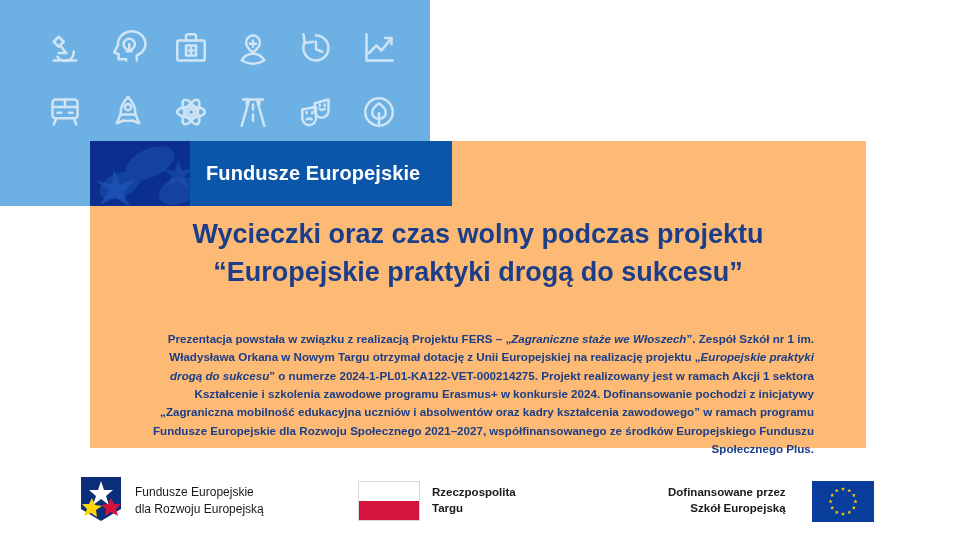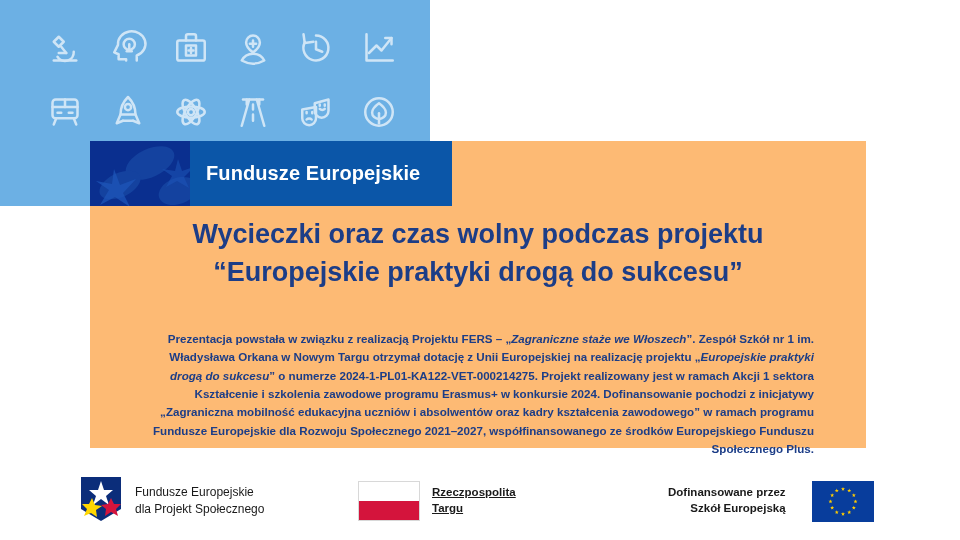--- a/index.html
+++ b/index.html
@@ -138,21 +138,21 @@
 
   .logo-caption {
     color: #1a1a1a;
     font-size: 11.5px;
     font-weight: bold;
     line-height: 1.38;
     white-space: nowrap;
   }
   #logo-fe .logo-caption { font-weight: normal; font-size: 12px; }
   #logo-fe .logo-caption { margin-left: 11px; }
-  #logo-rp .logo-caption { margin-left: 12px; text-decoration: underline; }
+  #logo-rp .logo-caption { margin-left: 12px; }
   #logo-eu .logo-caption { margin-right: 12px; text-align: right; }
 
   .flag-pl {
     width: 62px;
     height: 40px;
     border: 1px solid #d8d8d8;
     box-sizing: border-box;
   }
   .flag-pl .pl-white { height: 50%; background: #ffffff; }
   .flag-pl .pl-red   { height: 50%; background: #d4143c; }
@@ -314,21 +314,21 @@
     <div>
       <svg width="46" height="50" viewBox="0 0 46 50">
         <path d="M3 3 L43 3 L43 35 L23 47 L3 35 Z" fill="#0b2d7a"></path>
         <path d="M23 7 L26 16 L35 16 L28 22 L31 31 L23 25 L15 31 L18 22 L11 16 L20 16 Z" fill="#ffffff"></path>
         <path d="M14 24 L17 31 L24 32 L18 36 L19 43 L13 39 L6 42 L9 35 L4 30 L11 30 Z" fill="#ffd700"></path>
         <path d="M33 24 L36 30 L43 30 L38 35 L40 42 L33 38 L27 42 L28 35 L23 31 L30 30 Z" fill="#d4143c"></path>
       </svg>
     </div>
     <div class="logo-caption">
       <div>Fundusze Europejskie</div>
-      <div>dla Projekt Społecznego</div>
+      <div>dla Rozwoju Europejską</div>
     </div>
   </div>
 
   <div class="logo-unit" id="logo-rp">
     <div class="flag-pl">
       <div class="pl-white"></div>
       <div class="pl-red"></div>
     </div>
     <div class="logo-caption">
       <div>Rzeczpospolita</div>

